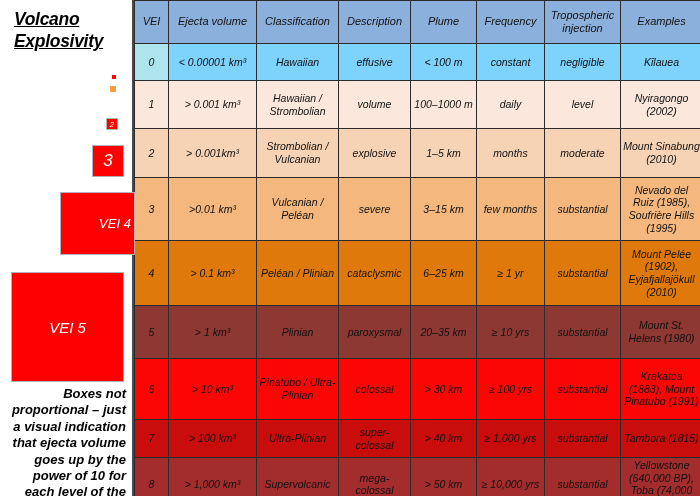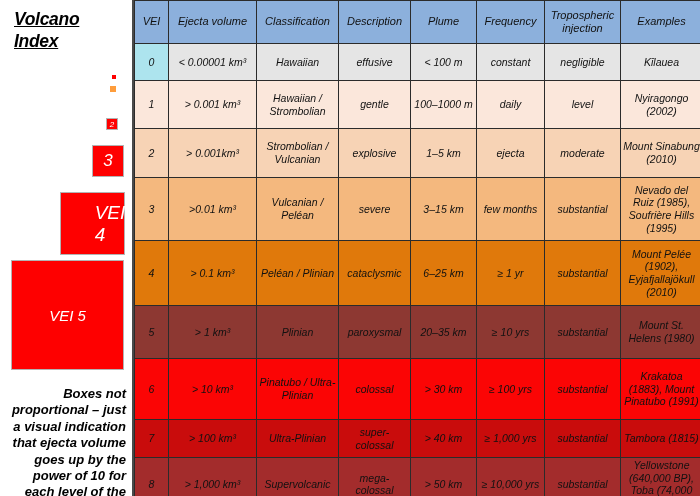--- a/index.html
+++ b/index.html
@@ -62,22 +62,22 @@
     color: #ffffff;
     font-weight: 400;
   }
   .vei-box.tiny { border: none; }
 
   
   #vei-box-0 { left: 112px; top: 75px;  width: 4px;   height: 4px;   font-size: 0; border:none; }
   #vei-box-1 { left: 110px; top: 86px;  width: 6px;   height: 6px;   font-size: 0; border:none; background:#FE8C1A; opacity:0.85;}
   #vei-box-2 { left: 106px; top: 118px; width: 12px;  height: 12px;  font-size: 8px; }
   #vei-box-3 { left:  92px; top: 145px; width: 32px;  height: 32px;  font-size: 17px; }
-  #vei-box-4 { left:  60px; top: 192px; width: 65px;  height: 63px;  font-size: 19px; padding-left: 35px; }
-  #vei-box-5 { left:  11px; top: 260px; width: 113px; height: 110px; font-size: 15px; }
+  #vei-box-4 { left:  60px; top: 192px; width: 75px;  height: 63px;  font-size: 13px; padding-left: 35px; }
+  #vei-box-5 { left:  11px; top: 272px; width: 113px; height: 110px; font-size: 15px; }
 
   .footnote {
     position: absolute;
     left: 10px;
     top: 386px;
     width: 116px;
     font-size: 13px;
     font-weight: bold;
     line-height: 1.26;
     text-align: right;
@@ -118,21 +118,21 @@
   col.c-vei   { width: 34px; }
   col.c-vol   { width: 88px; }
   col.c-class { width: 82px; }
   col.c-desc  { width: 72px; }
   col.c-plume { width: 66px; }
   col.c-freq  { width: 68px; }
   col.c-trop  { width: 76px; }
   col.c-ex    { width: 82px; }
 
   
-  tr.r0 td { background: #e5e5e5; }
+  tr.r0 td { background: #7dd3fc; }
   tr.r0 td.vei-cell { background: #ADE4EE; }
   tr.r1 td { background: #FBE7DB; }
   tr.r2 td { background: #F7D3B5; }
   tr.r3 td { background: #F4B87E; }
   tr.r4 td { background: #E0790B; }
   tr.r5 td { background: #8D3832; }
   tr.r6 td { background: #FB0505; }
   tr.r7 td { background: #C90C0C; }
   tr.r8 td { background: #A32C2C; }
 
@@ -148,21 +148,21 @@
 </style>
 </head>
 <body>
 
 <div id="root">
 
   <div class="left-panel">
 
     <div class="title-block">
       <span class="title-line">Volcano</span>
-      <span class="title-line">Index</span>
+      <span class="title-line">Explosivity</span>
     </div>
 
     <div class="vei-box tiny" id="vei-box-0">
       <span></span>
     </div>
     <div class="vei-box tiny" id="vei-box-1">
       <span></span>
     </div>
     <div class="vei-box" id="vei-box-2">
       <span>2</span>
@@ -212,33 +212,33 @@
           <td>effusive</td>
           <td>&lt; 100 m</td>
           <td>constant</td>
           <td>negligible</td>
           <td>Kīlauea</td>
         </tr>
         <tr class="r1">
           <td class="vei-cell">1</td>
           <td>&gt; 0.001 km³</td>
           <td>Hawaiian / Strombolian</td>
-          <td>gentle</td>
+          <td>volume</td>
           <td>100–1000 m</td>
           <td>daily</td>
           <td>level</td>
           <td>Nyiragongo (2002)</td>
         </tr>
         <tr class="r2">
           <td class="vei-cell">2</td>
           <td>&gt; 0.001km³</td>
           <td>Strombolian / Vulcanian</td>
           <td>explosive</td>
           <td>1–5 km</td>
-          <td>ejecta</td>
+          <td>months</td>
           <td>moderate</td>
           <td>Mount Sinabung (2010)</td>
         </tr>
         <tr class="r3">
           <td class="vei-cell">3</td>
           <td>&gt;0.01 km³</td>
           <td>Vulcanian / Peléan</td>
           <td>severe</td>
           <td>3–15 km</td>
           <td>few months</td>

